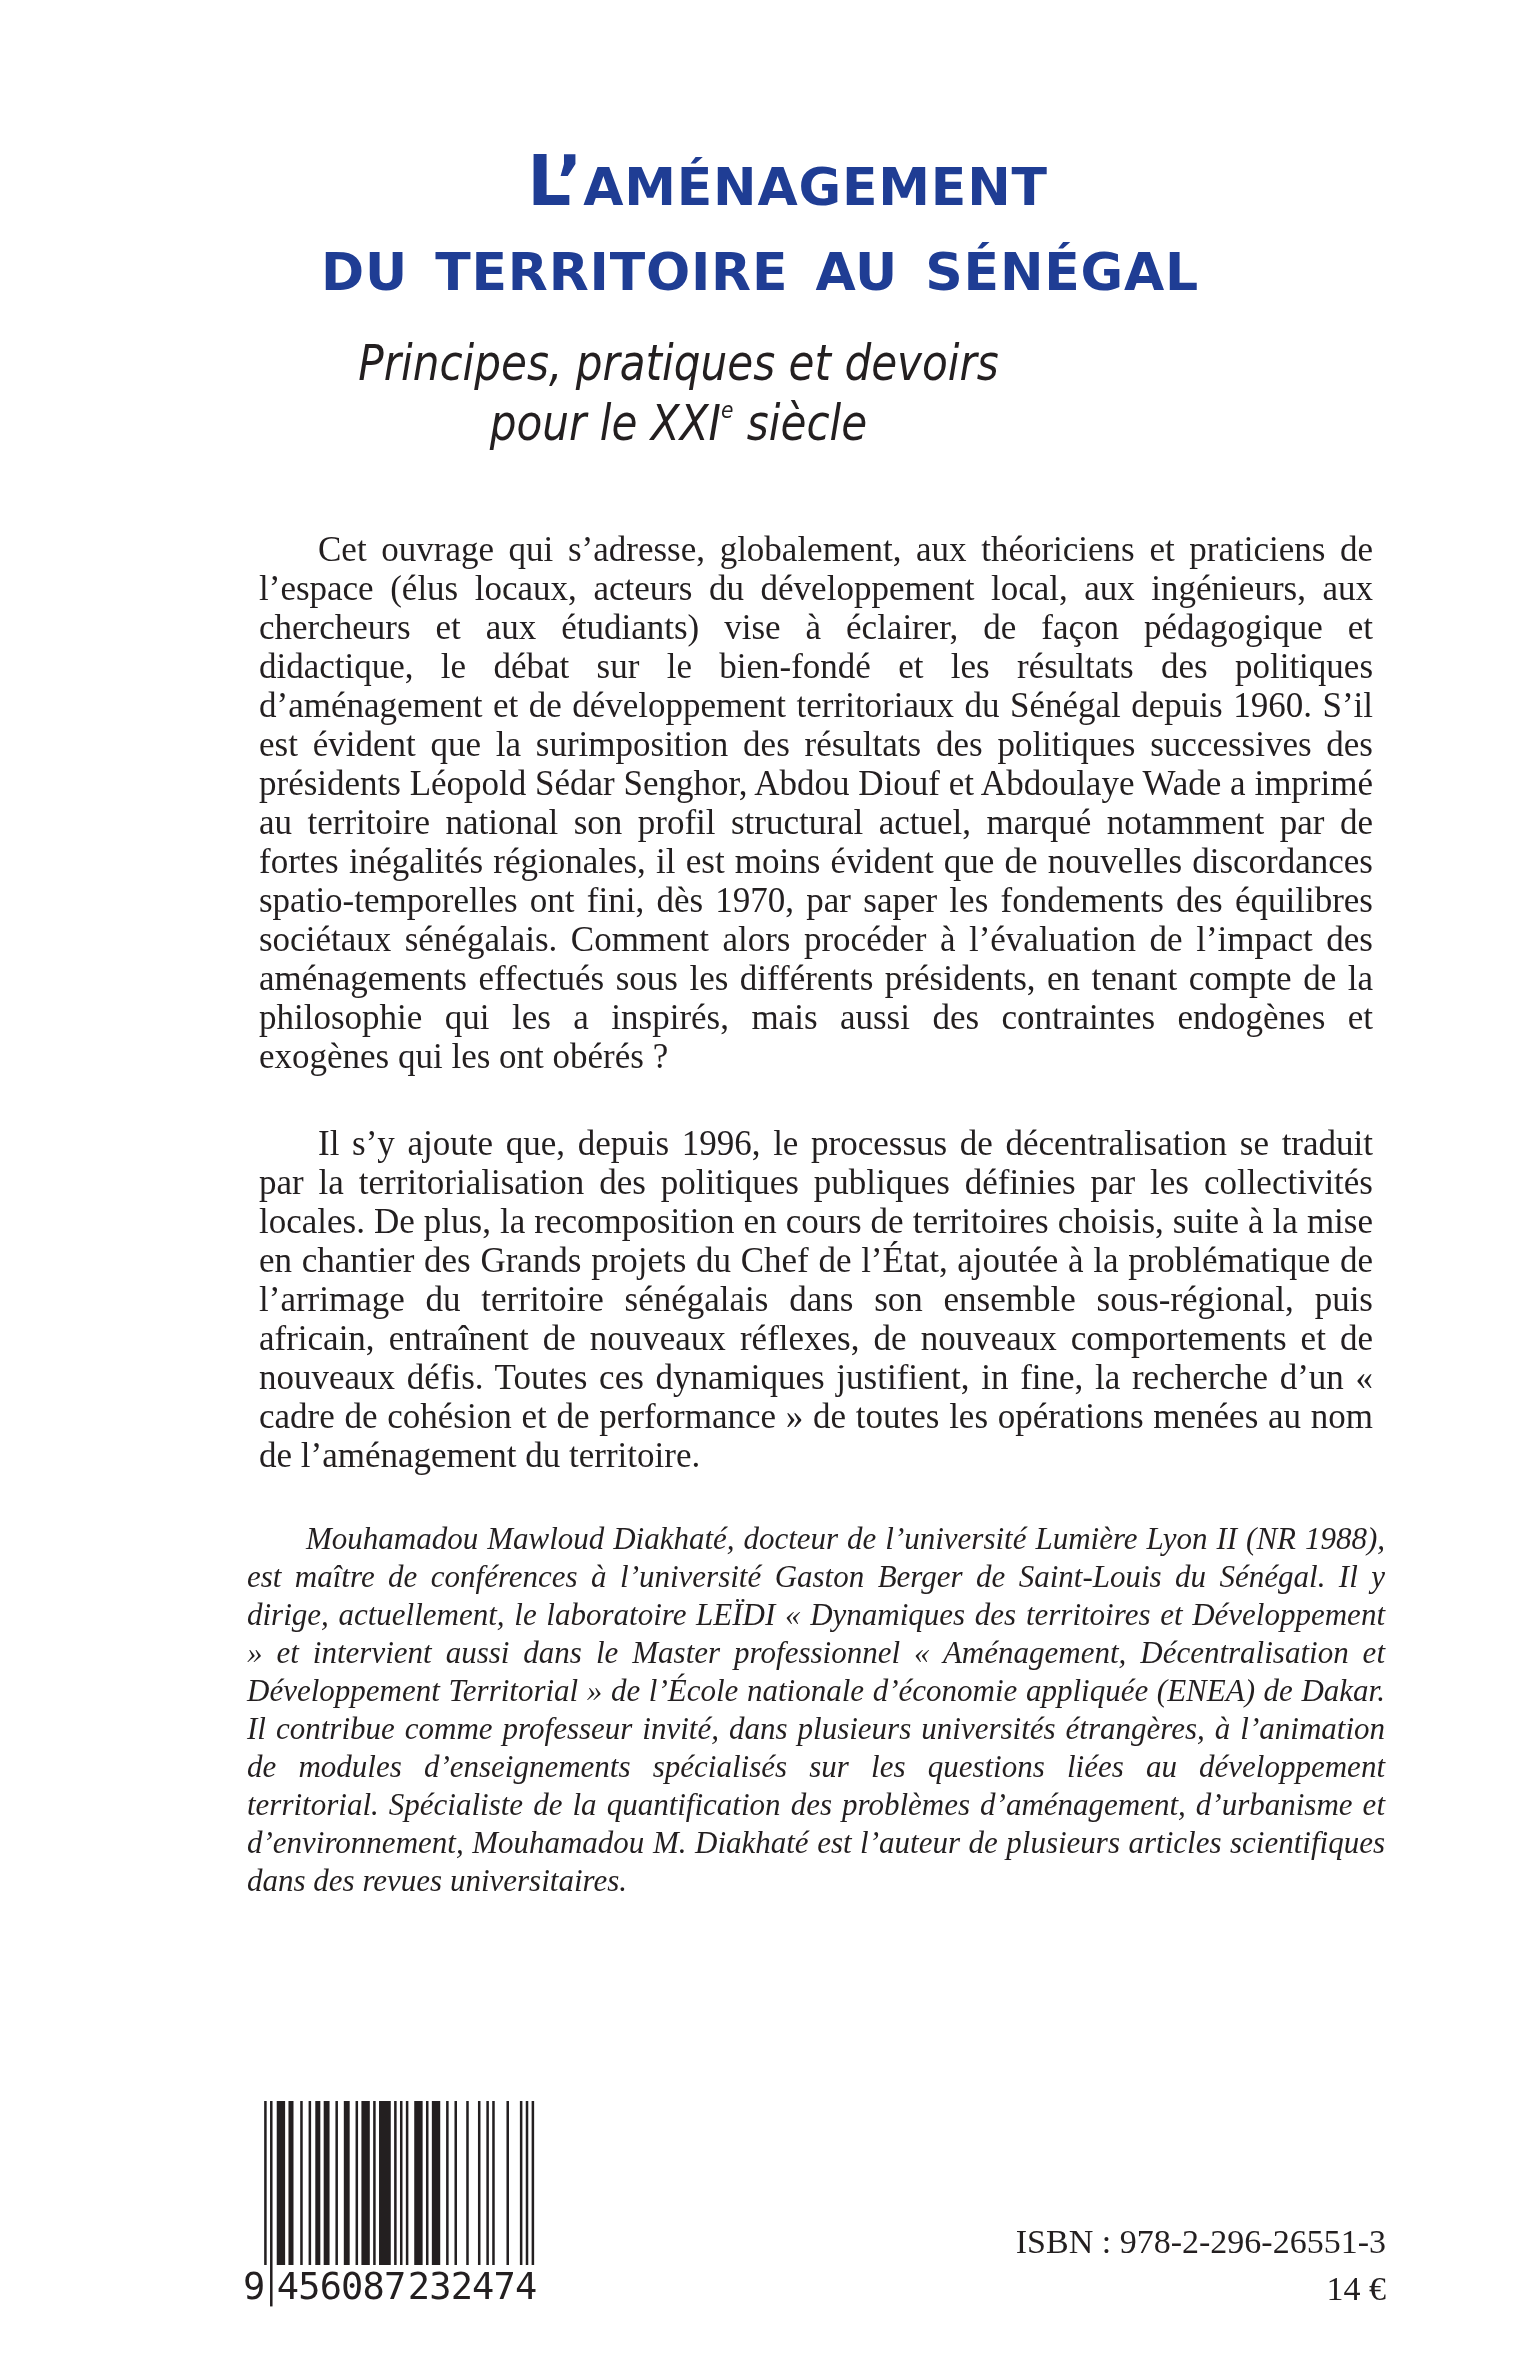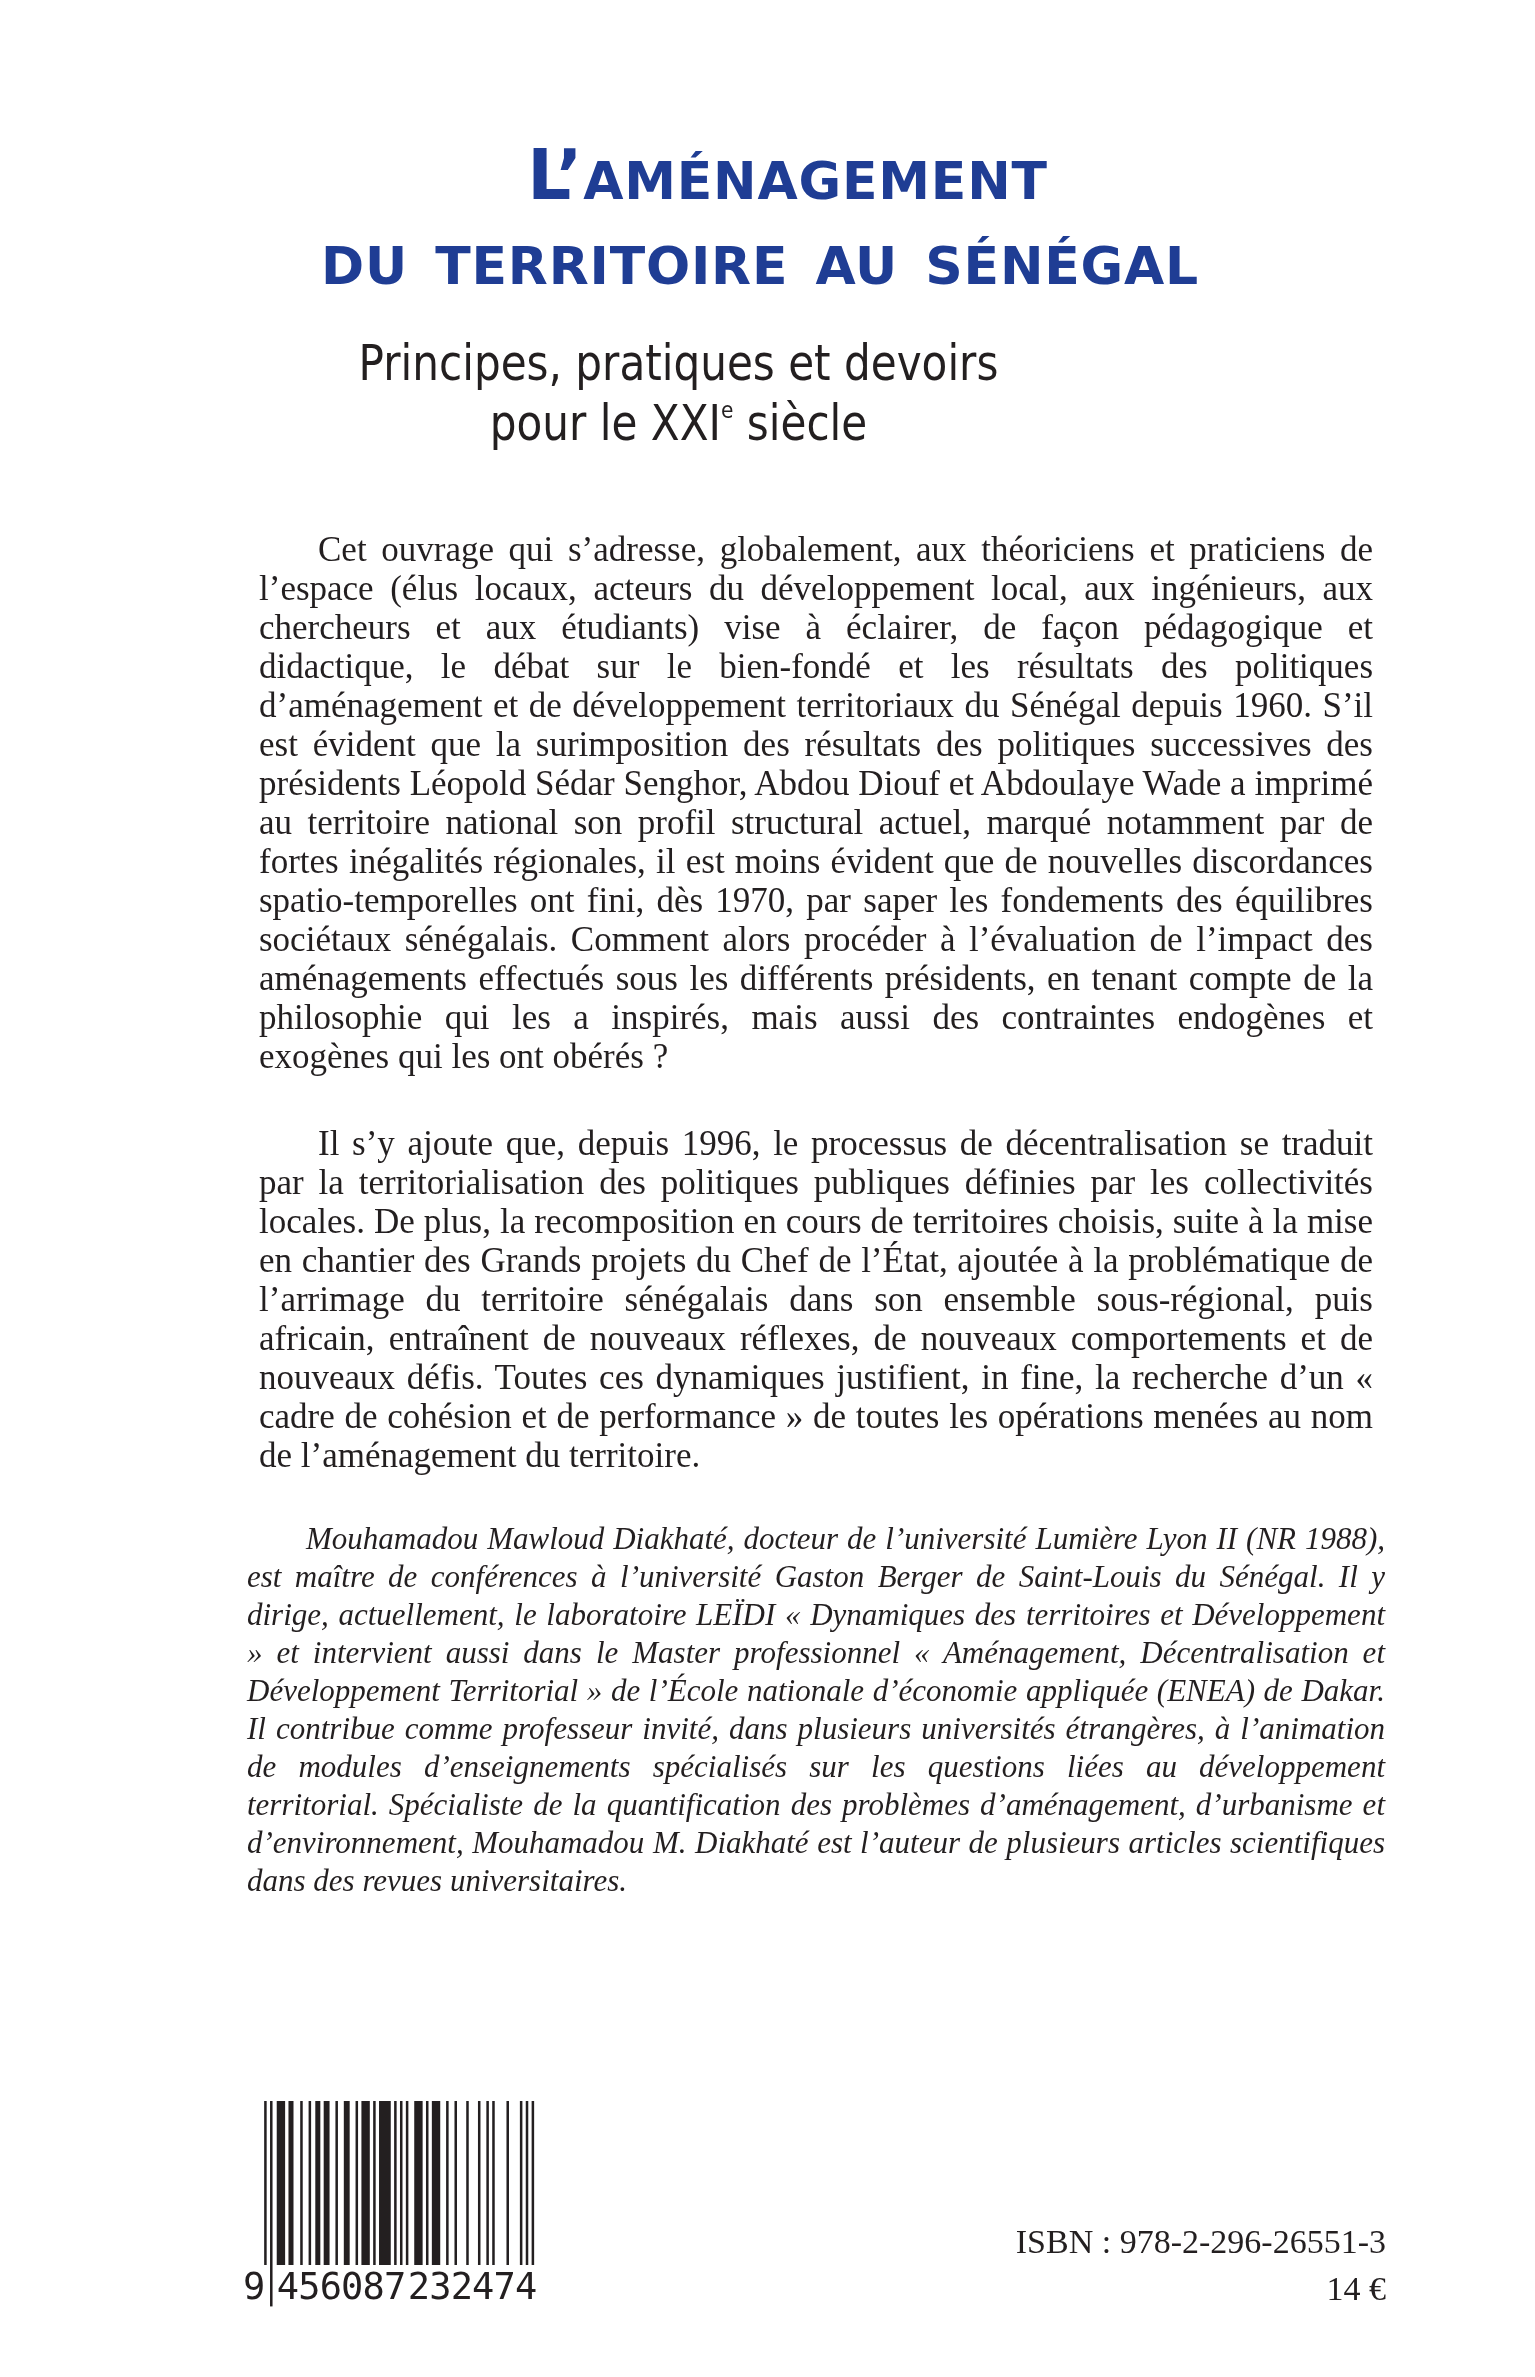--- a/index.html
+++ b/index.html
@@ -1,29 +1,29 @@
 <!DOCTYPE html>
 <html style="font-size:13.4px"><head>
   <meta charset="utf-8">
   <style>
     html, body { margin: 0; padding: 0; background: #ffffff; }
     body { width: 1535px; height: 2377px; position: relative; overflow: hidden; }
 
     .cover { position: absolute; left: 0; top: 0; width: 1535px; height: 2377px; background: #ffffff; }
 
-    .title-block { position: absolute; left: 0; top: 141px; width: 1508px; text-align: center; }
+    .title-block { position: absolute; left: 0; top: 147px; width: 1508px; text-align: center; }
     .title-line {
       font-family: "DejaVu Sans", sans-serif; font-weight: bold; color: #1f3d94;
       text-transform: uppercase; letter-spacing: 0.8px; line-height: 1; margin-left: 12px;
     }
     .title-line.l1 { font-size: 52px; margin-left: 67px; }
     .title-line.l1 .big-l { font-size: 69px; }
     .title-line.l2 { font-size: 52px; margin-top: 30px; word-spacing: 8.4px; }
 
-    .subtitle-block { position: absolute; left: 0; top: 334px; width: 1357px; text-align: center; }
+    .subtitle-block { position: absolute; left: 0; top: 334px; width: 1357px; text-align: center; font-style: italic; }
     .subtitle-line {
       font-family: "DejaVu Sans", sans-serif; font-weight: normal; color: #231f20;
       font-size: 49px; line-height: 60px; transform: scaleX(0.86); transform-origin: center;
     }
     .subtitle-line sup { font-size: 23.5px; vertical-align: 22px; line-height: 0; }
 
     .body-text {
       position: absolute; left: 247px; width: 1138px;
       font-family: "Liberation Serif", serif; color: #231f20;
       font-size: 35px; line-height: 39px; text-align: justify;

